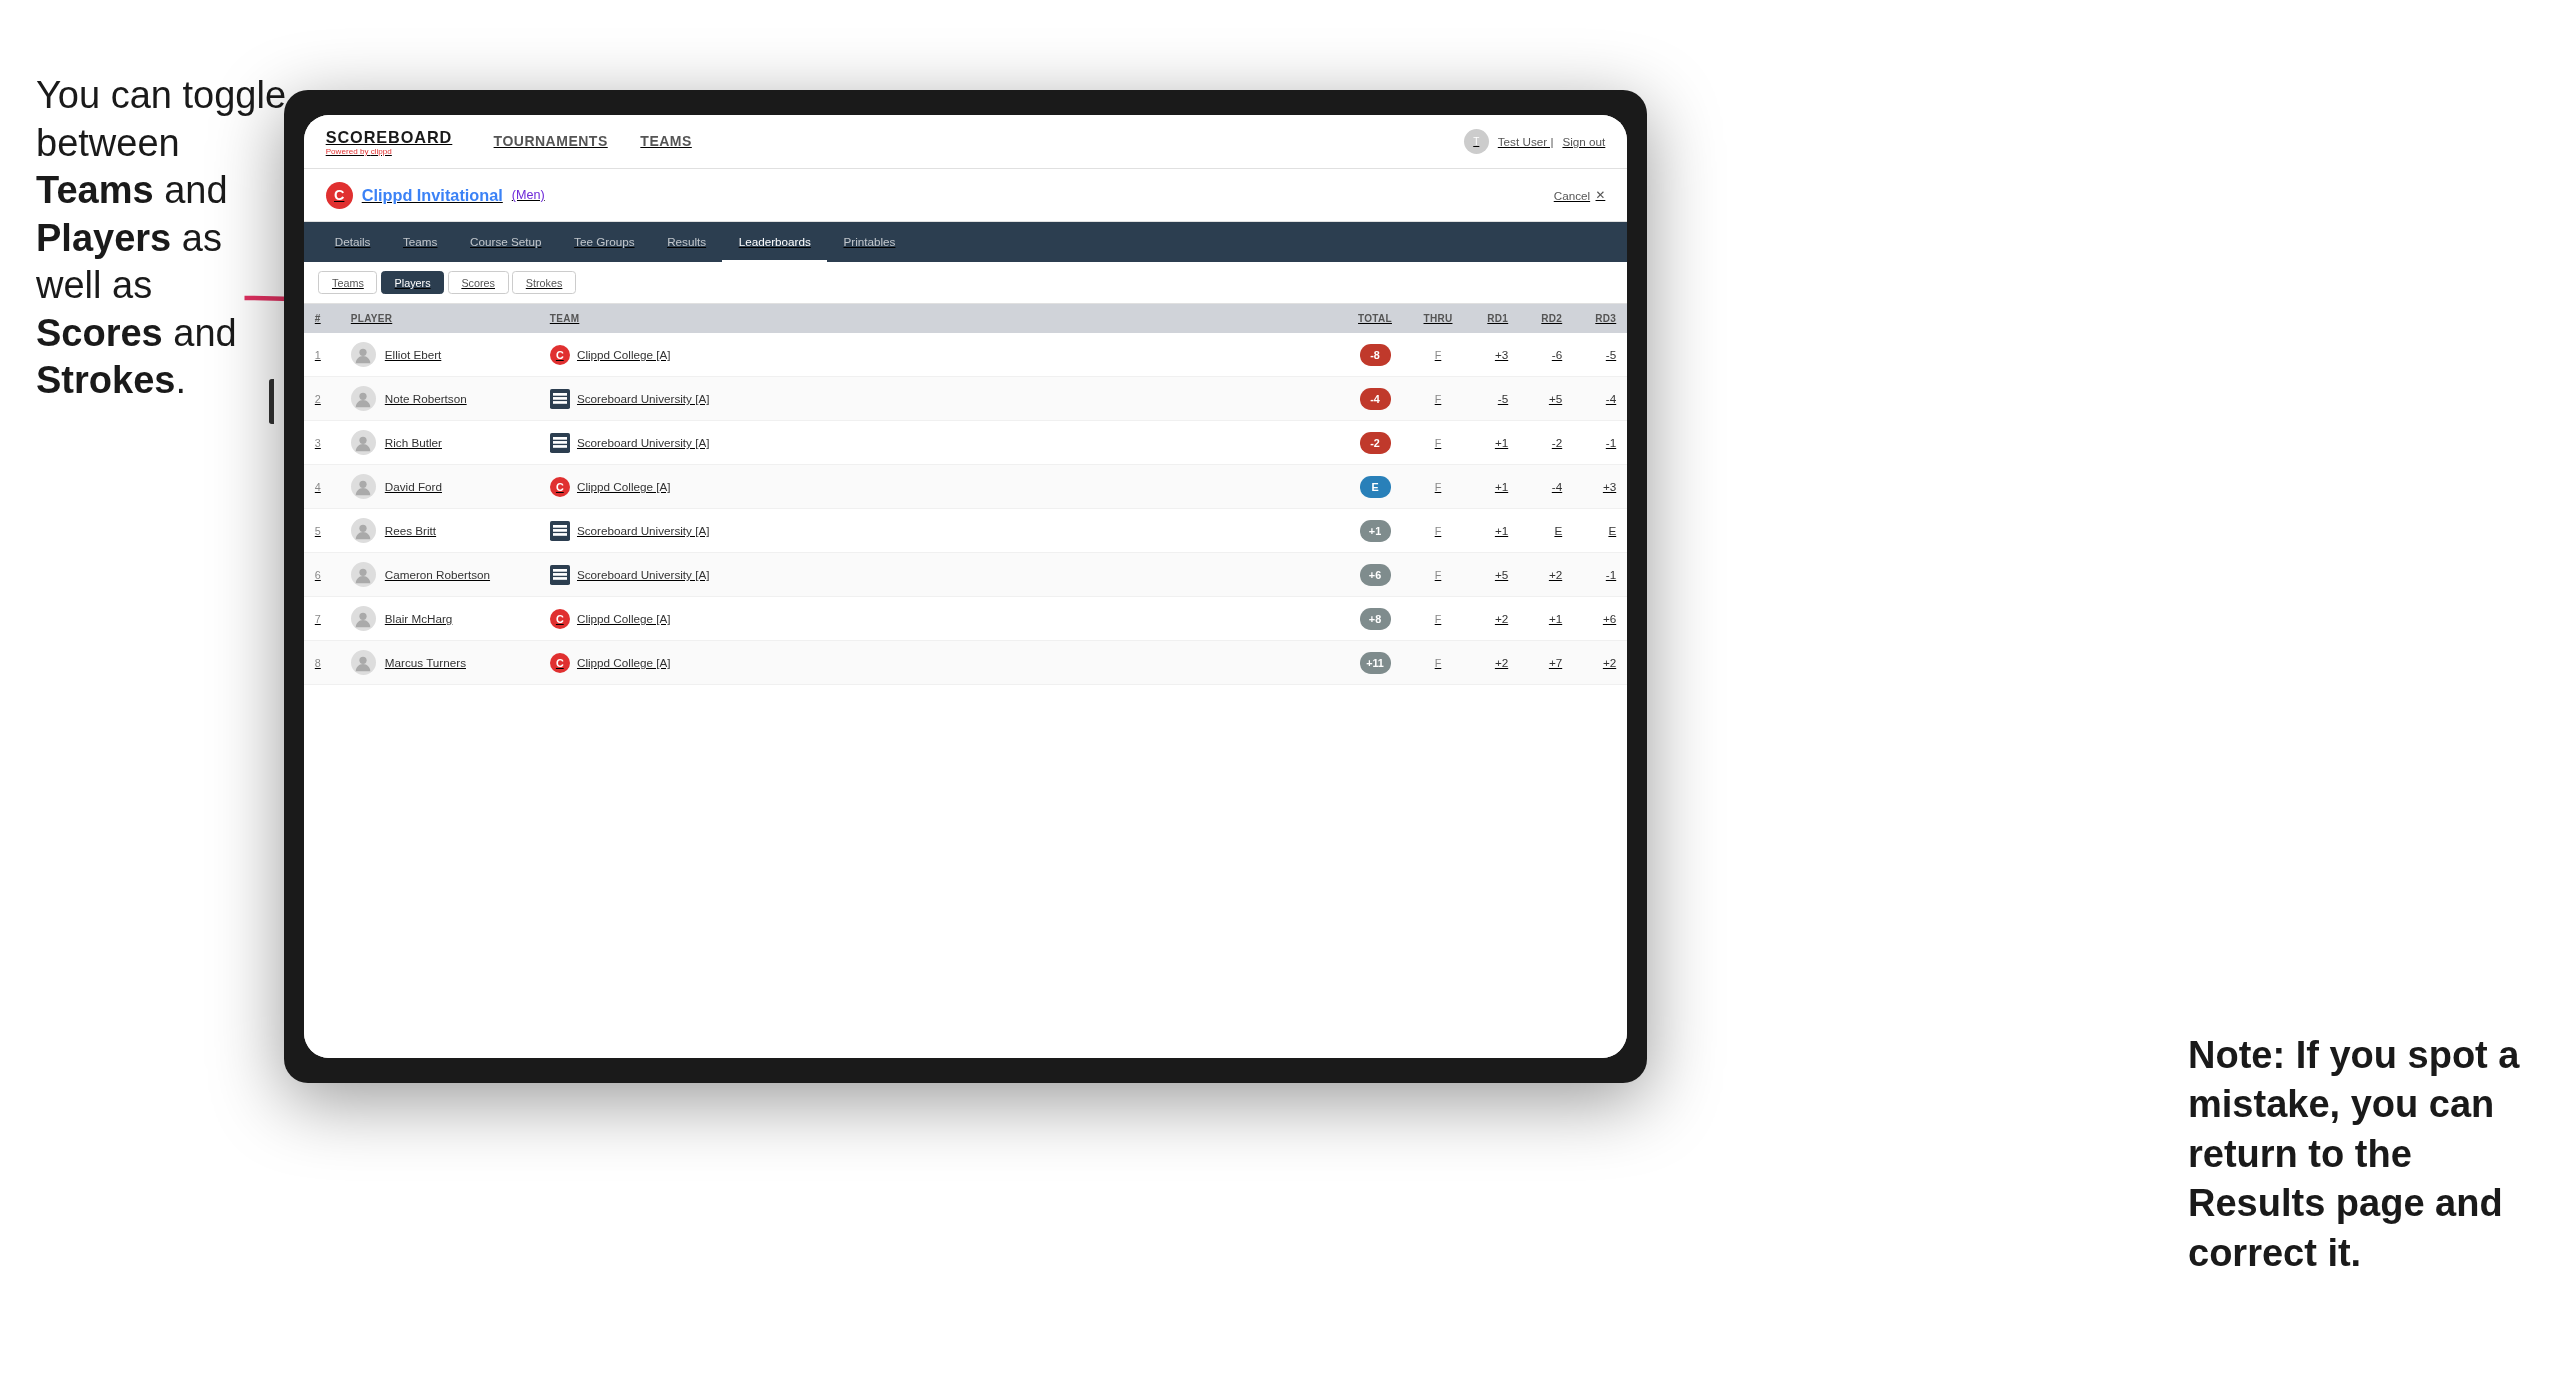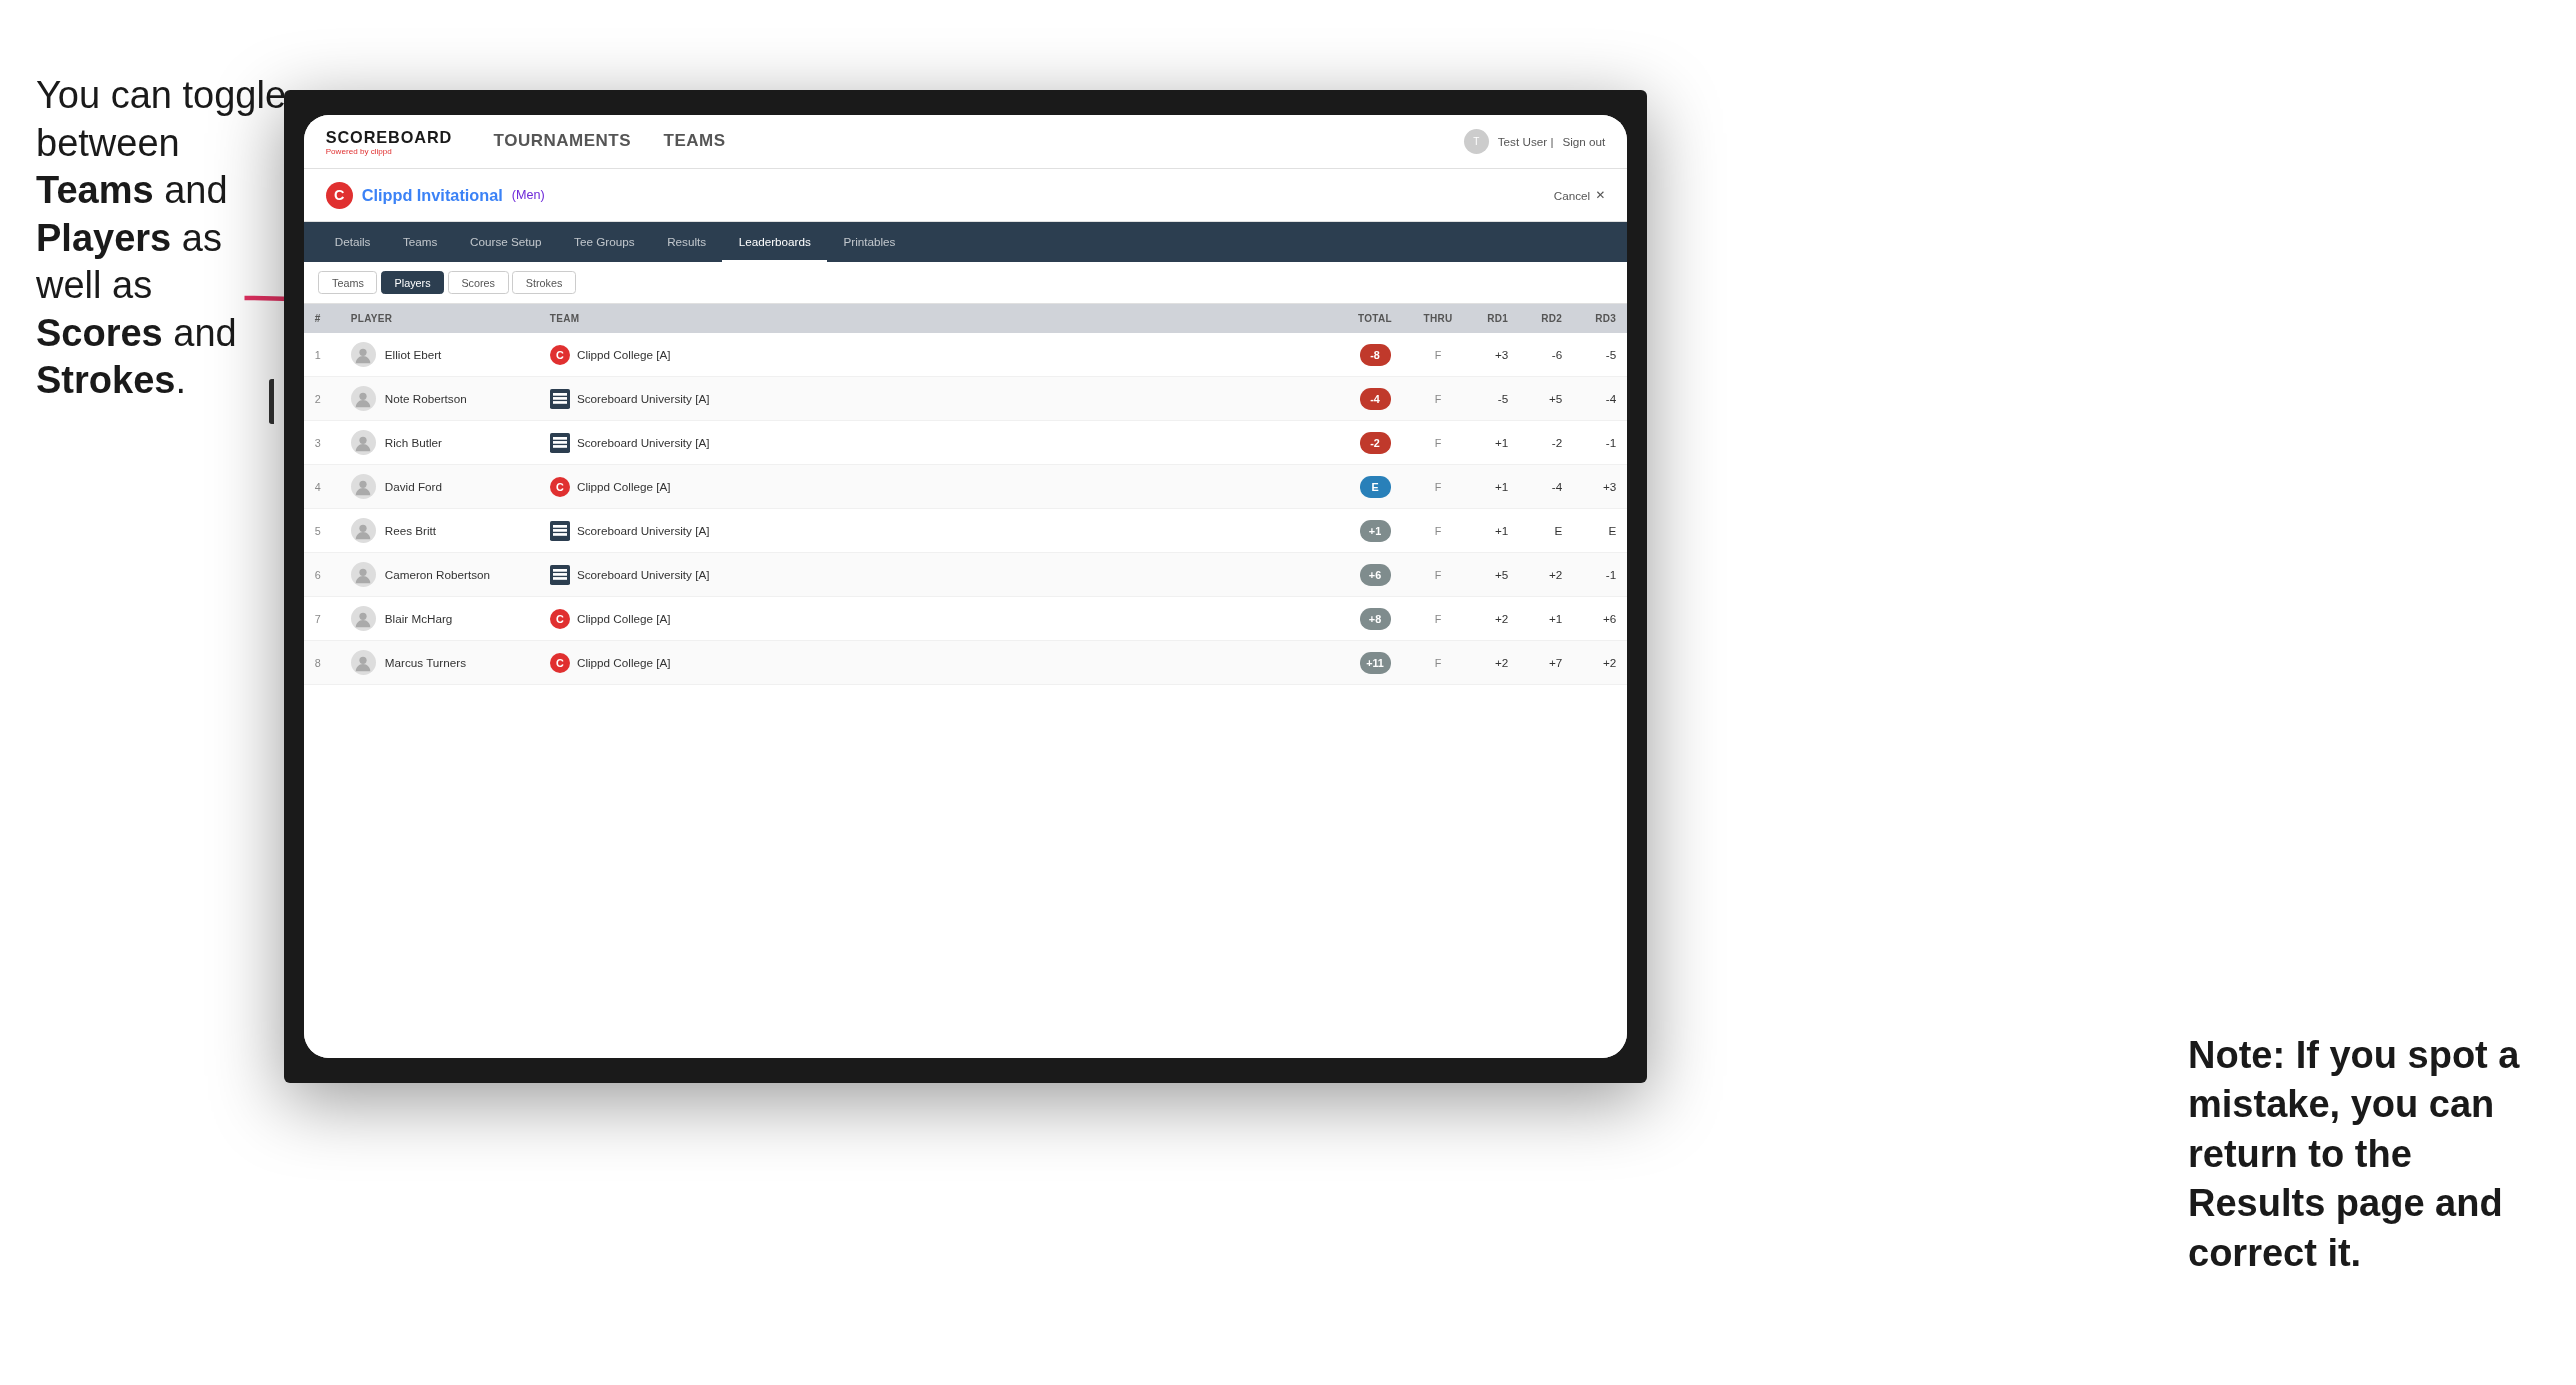--- a/index.html
+++ b/index.html
@@ -48,23 +48,24 @@
     .right-annotation b { font-weight: 800; }
 
     
     .tablet-frame {
       position: absolute;
       left: 284px;
       top: 90px;
       width: 1363px;
       height: 993px;
       background: #1a1a1a;
-      border-radius: 6px;
+      border-radius: 24px;
       box-shadow: 0 18px 72px rgba(0,0,0,0.4);
       padding: 25px 20px;
+      text-decoration: underline;
     }
 
     .tablet-screen {
       width: 100%;
       height: 100%;
       background: #f5f5f5;
       border-radius: 25px;
       overflow: hidden;
       display: flex;
       flex-direction: column;
@@ -102,21 +103,21 @@
     .nav-links {
       display: flex;
       gap: 0;
       flex: 1;
     }
     .nav-link {
       padding: 0 16.3px;
       height: 54px;
       display: flex;
       align-items: center;
-      font-size: 17px;
+      font-size: 14px;
       font-weight: 600;
       color: #555;
       text-transform: uppercase;
       letter-spacing: 0.5px;
       border-bottom: 2.7px solid transparent;
       cursor: pointer;
     }
 
     .nav-right {
       display: flex;

